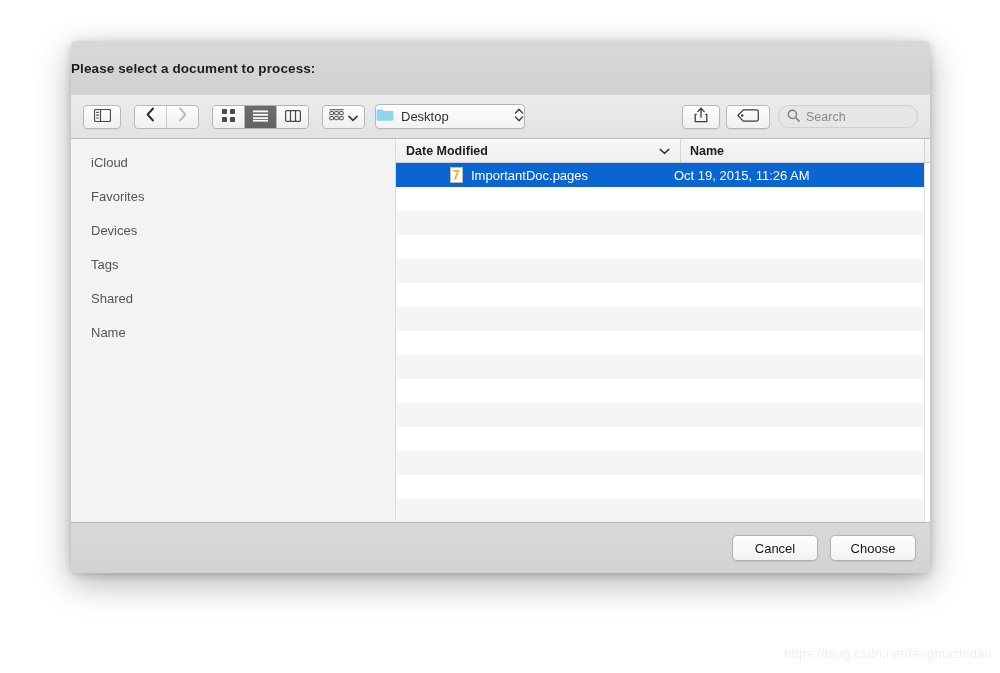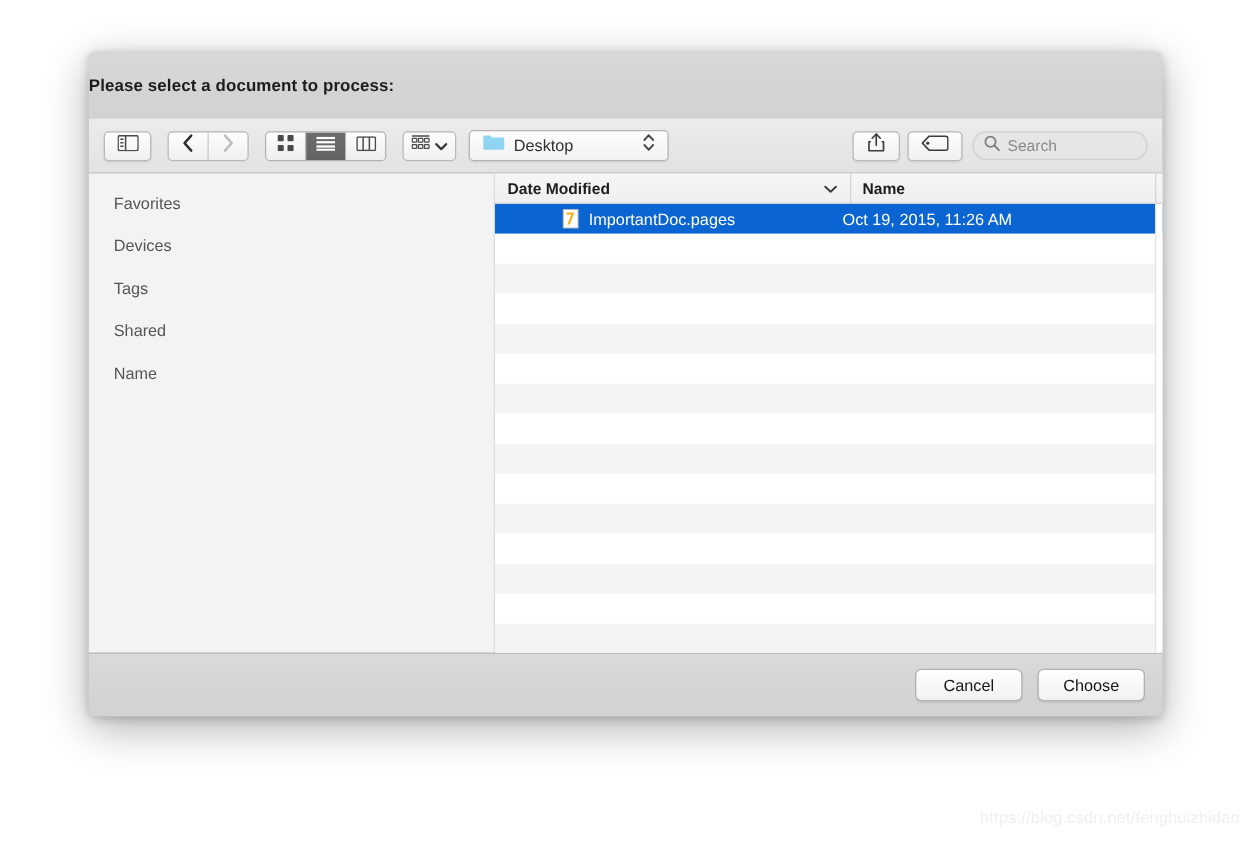--- a/index.html
+++ b/index.html
@@ -130,21 +130,21 @@
   #path-popup {
     flex: 1;
     max-width: 225px;
     height: 25px;
     margin: 0 10px;
     background: linear-gradient(to bottom, #fdfdfd 0%, #f2f2f2 100%);
     border: 1px solid #b5b5b5;
     border-radius: 4px;
     display: flex;
     align-items: center;
-    padding: 0 10px;
+    padding: 0 0;
     box-sizing: border-box;
     box-shadow: 0 1px 1px rgba(0,0,0,0.05);
   }
   #path-label {
     flex: 1;
     font-size: 13px;
     color: #303030;
     margin-left: 7px;
     white-space: nowrap;
     overflow: hidden;
@@ -468,20 +468,23 @@
           <line x1="8.5" y1="8.5" x2="12.1" y2="12.1" stroke="#7d7d7d" stroke-width="1.5" stroke-linecap="round"></line>
         </svg>
       </span>
       <span id="search-placeholder">Search</span>
     </div>
   </div>
 
   <div id="body-area">
 
     <div id="sidebar">
+      <div class="sb-item">
+        <span>iCloud</span>
+      </div>
       <div class="sb-item">
         <span>Favorites</span>
       </div>
       <div class="sb-item">
         <span>Devices</span>
       </div>
       <div class="sb-item">
         <span>Tags</span>
       </div>
       <div class="sb-item">

